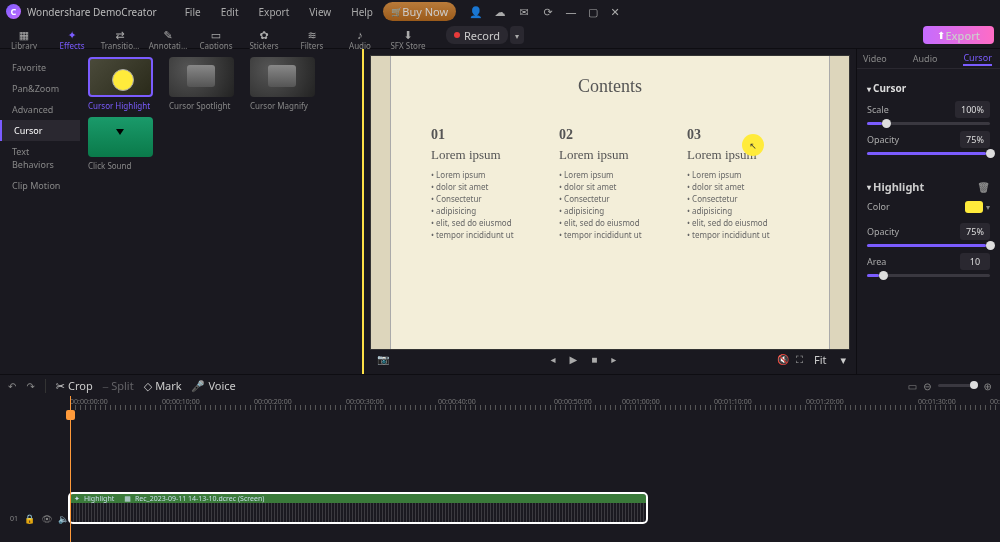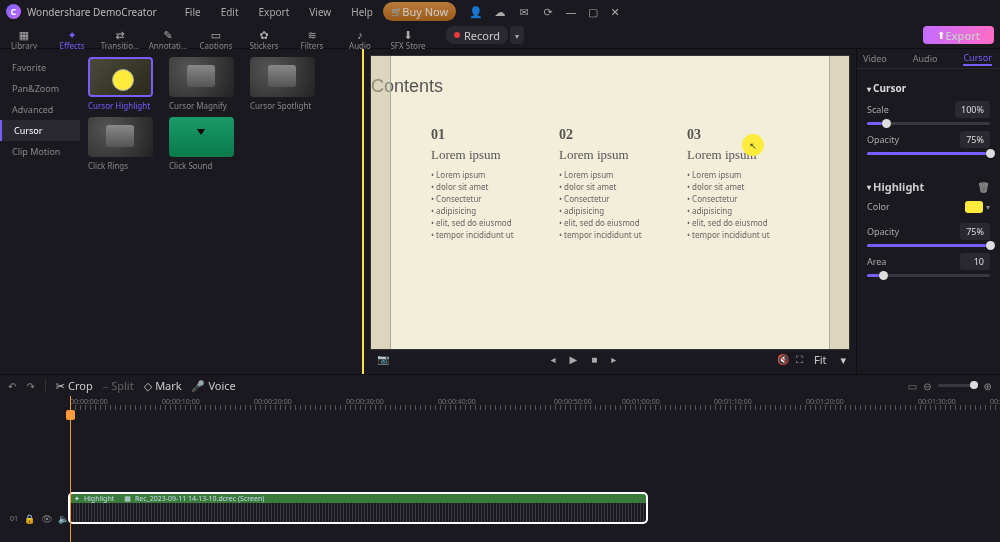--- a/index.html
+++ b/index.html
@@ -41,21 +41,21 @@
 .t2::after,.t3::after,.t4::after{content:"";position:absolute;top:8px;left:18px;width:28px;height:22px;background:linear-gradient(#888,#555);border-radius:3px}
 .t5{background:linear-gradient(#1a9a6a,#0a7a4a)}
 .t5::after{content:"";position:absolute;top:12px;left:28px;width:0;height:0;border-left:4px solid transparent;border-right:4px solid transparent;border-top:6px solid #000}
 
 .preview-panel{flex:1;display:flex;flex-direction:column;background:#1a1920;padding:6px}
 .canvas-area{flex:1;background:#f3eed9;position:relative;border:1px solid #333;overflow:hidden}
 .canvas-left-bar,.canvas-right-bar{position:absolute;top:0;bottom:0;width:20px;background:rgba(200,190,160,0.5)}
 .canvas-left-bar{left:0;border-right:1px solid #aaa}
 .canvas-right-bar{right:0;border-left:1px solid #aaa}
 .cursor-highlight{position:absolute;top:78px;right:85px;width:22px;height:22px;border-radius:50%;background:#ffeb3b;display:flex;align-items:center;justify-content:center;font-size:9px;color:#333}
-.canvas-title{padding-top:20px;font-family:Liberation Sans, sans-serif;font-size:18px;color:#555}
+.canvas-title{text-align:center;padding-top:20px;font-family:Liberation Serif, serif;font-size:18px;color:#555}
 .columns{display:flex;justify-content:center;gap:26px;margin-top:30px;padding:0 60px}
 .col{width:102px}
 .col-num{font-family:Georgia,serif;font-size:14px;color:#555;font-weight:bold}
 .col-head{font-family:Georgia,serif;font-size:13px;color:#555;margin-top:4px}
 .col-list{margin-top:6px}
 .col-list li{font-size:8px;color:#666;list-style:none;line-height:1.5}
 .col-list li::before{content:"• ";}
 .scrub{height:12px;display:flex;align-items:center;padding:0 4px}
 .scrub-dot{width:10px;height:6px;border-radius:3px;background:#7b5cff}
 .scrub-time{margin-left:auto;font-size:8px;color:#888}
@@ -66,21 +66,21 @@
 
 .props-panel{width:144px;background:#1a1920;border-left:1px solid #0e0d12;padding:0}
 .props-tabs{height:20px;display:flex;align-items:center;border-bottom:1px solid #2a2830;padding:0 6px;gap:26px}
 .prop-tab{font-size:9px;color:#888;cursor:pointer}
 .prop-tab.active{color:#7b5cff;border-bottom:2px solid #7b5cff}
 .section{padding:6px 10px}
 .sec-head{display:flex;align-items:center;font-size:10px;color:#ddd;font-weight:bold;margin:6px 0}
 .sec-head::before{content:"▾ ";font-size:8px;margin-right:2px}
 .row{display:flex;align-items:center;margin:4px 0}
 .row-label{font-size:9px;color:#aaa}
-.row-val{margin-left:auto;font-size:9px;background:#2a2830;padding:2px 6px;border-radius:3px;color:#ddd;min-width:30px;text-align:right}
+.row-val{margin-left:auto;font-size:9px;background:#2a2830;padding:2px 6px;border-radius:3px;color:#ddd;min-width:30px;text-align:center}
 .slider{height:3px;background:#3a3840;border-radius:2px;position:relative;margin:2px 0 6px}
 .slider-fill{height:3px;background:#7b5cff;border-radius:2px}
 .slider-knob{position:absolute;top:-3px;width:9px;height:9px;border-radius:50%;background:#ddd}
 .color-sw{width:18px;height:12px;border-radius:3px;background:#ffeb3b;margin-left:auto;cursor:pointer}
 .color-dd{font-size:8px;color:#888;margin-left:3px}
 .trash{margin-left:auto;font-size:10px;color:#888;cursor:pointer}
 
 .timeline-toolbar{height:22px;display:flex;align-items:center;background:#1a1920;border-top:1px solid #0e0d12;padding:0 8px;gap:10px}
 .tt-icon{color:#888;font-size:10px;cursor:pointer}
 .tt-item{display:flex;align-items:center;gap:3px;font-size:9px;color:#aaa;cursor:pointer}
@@ -169,39 +169,36 @@
   <div class="export-btn">⬆ <span>Export</span></div>
 </div>
 
 <div class="main">
   <div class="left-panel">
     <div class="sidebar">
       <div class="side-item">Favorite</div>
       <div class="side-item">Pan&amp;Zoom</div>
       <div class="side-item">Advanced</div>
       <div class="side-item active">Cursor</div>
+      <div class="side-item">Text Behaviors</div>
       <div class="side-item">Clip Motion</div>
     </div>
     <div class="gallery">
       <div class="grid">
         <div class="thumb selected">
             <div class="thumb-img t1"></div>
             <div class="thumb-label">Cursor Highlight</div>
           </div>
         <div class="thumb">
+            <div class="thumb-img t2"></div>
+            <div class="thumb-label">Cursor Spotlight</div>
+          </div>
+        <div class="thumb">
             <div class="thumb-img t3"></div>
             <div class="thumb-label">Cursor Magnify</div>
-          </div>
-        <div class="thumb">
-            <div class="thumb-img t2"></div>
-            <div class="thumb-label">Cursor Spotlight</div>
-          </div>
-        <div class="thumb">
-            <div class="thumb-img t4"></div>
-            <div class="thumb-label">Click Rings</div>
           </div>
         <div class="thumb">
             <div class="thumb-img t5"></div>
             <div class="thumb-label">Click Sound</div>
           </div>
       </div>
     </div>
   </div>
 
   <div class="preview-panel">

